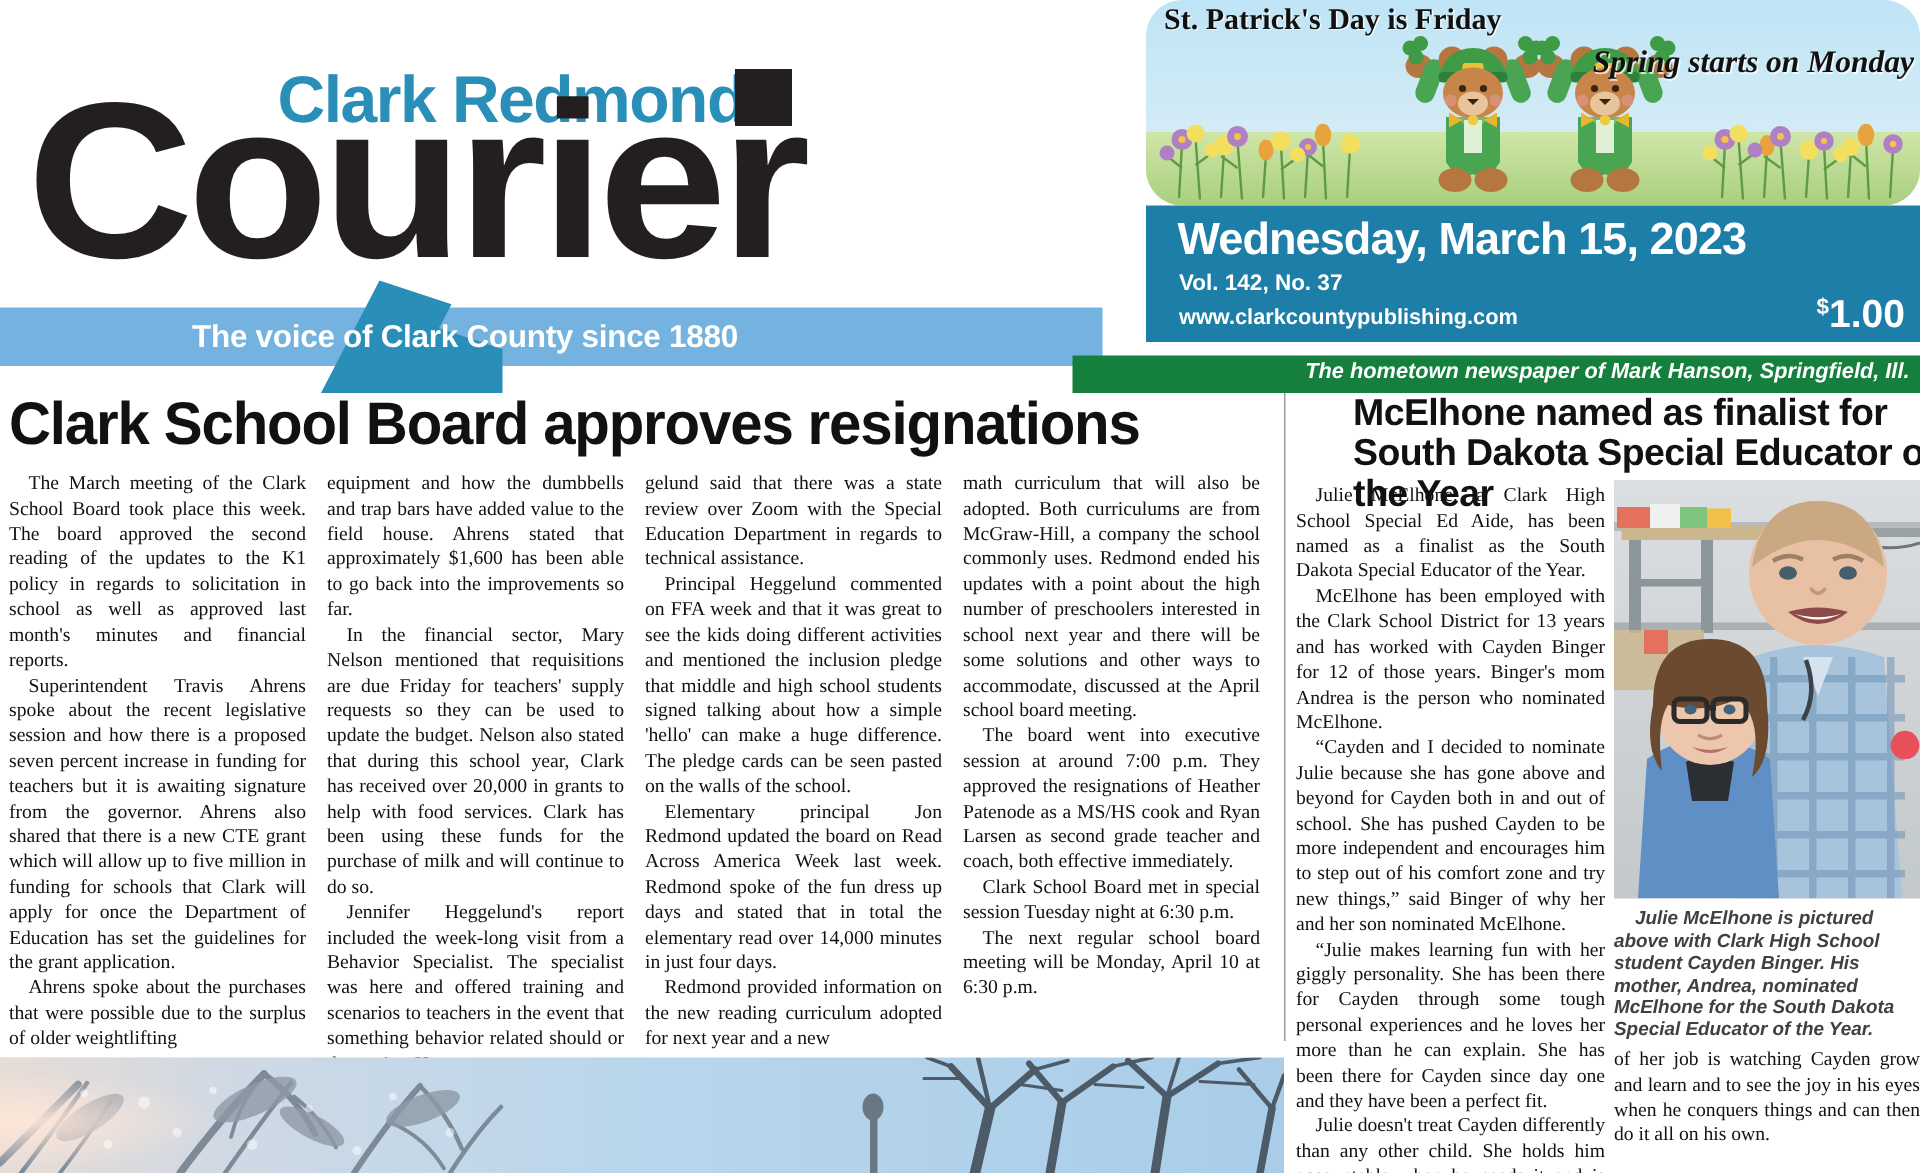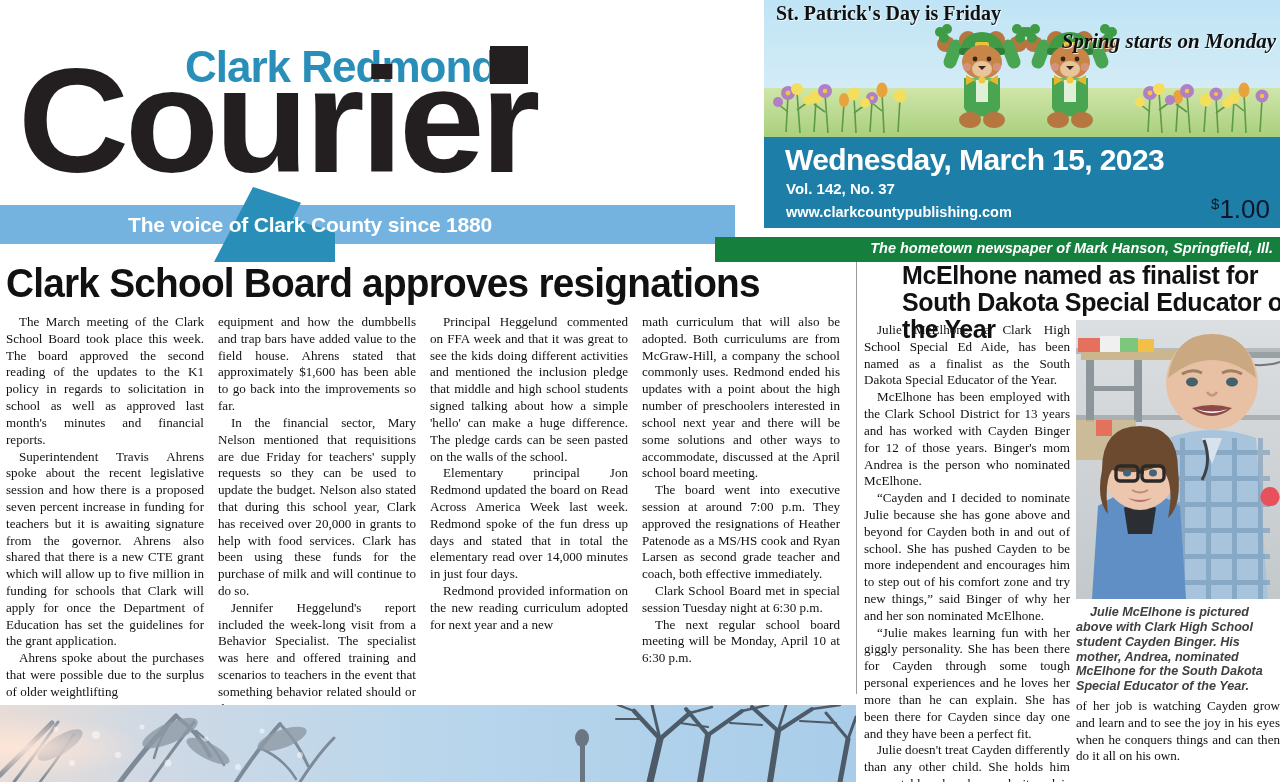--- a/index.html
+++ b/index.html
@@ -42,41 +42,42 @@
     position: absolute; left: 128px; top: 213px;
     font-size: 21px; font-weight: bold; color: #ffffff;
     white-space: nowrap; letter-spacing: -0.2px;
   }
 
   
   .flag { position: absolute; left: 764px; top: 0; width: 516px; height: 228px; }
   .flag-art {
     position: absolute; left: 0; top: 0; width: 516px; height: 137px;
     overflow: hidden;
+    border-radius: 24px;
   }
   .flag-banner {
     position: absolute; left: 0; top: 137px; width: 516px; height: 91px;
     background: #1d7ea8;
   }
   .banner-date {
     position: absolute; left: 21px; top: 6px;
     font-size: 30px; font-weight: bold; color: #ffffff; letter-spacing: -0.6px;
     white-space: nowrap;
   }
   .banner-vol {
     position: absolute; left: 22px; top: 43px;
     font-size: 15px; font-weight: bold; color: #ffffff; white-space: nowrap;
   }
   .banner-web {
     position: absolute; left: 22px; top: 67px;
     font-size: 14.5px; font-weight: bold; color: #ffffff; white-space: nowrap;
   }
   .banner-price {
     position: absolute; right: 10px; top: 57px;
-    font-size: 26px; font-weight: normal; color: #0f172a; white-space: nowrap;
+    font-size: 26px; font-weight: bold; color: #ffffff; white-space: nowrap;
   }
   .banner-price sup { font-size: 15px; vertical-align: 9px; }
   .hometown-strip {
     position: absolute; left: 715px; top: 237px; width: 565px; height: 25px;
     background: #15803d;
   }
   .hometown-text {
     position: absolute; right: 7px; top: 3px;
     font-size: 14.5px; font-style: italic; font-weight: bold; color: #ffffff;
     white-space: nowrap;
@@ -375,20 +376,21 @@
           <p>The March meeting of the Clark School Board took place this week. The board approved the second reading of the updates to the K1 policy in regards to solicitation in school as well as approved last month's minutes and financial reports.</p>
           <p>Superintendent Travis Ahrens spoke about the recent legislative session and how there is a proposed seven percent increase in funding for teachers but it is awaiting signature from the governor. Ahrens also shared that there is a new CTE grant which will allow up to five million in funding for schools that Clark will apply for once the Department of Education has set the guidelines for the grant application.</p>
           <p>Ahrens spoke about the purchases that were possible due to the surplus of older weightlifting</p>
         </div>
         <div class="lead-col bodytext">
           <p class="noindent">equipment and how the dumbbells and trap bars have added value to the field house. Ahrens stated that approximately $1,600 has been able to go back into the improvements so far.</p>
           <p>In the financial sector, Mary Nelson mentioned that requisitions are due Friday for teachers' supply requests so they can be used to update the budget. Nelson also stated that during this school year, Clark has received over 20,000 in grants to help with food services. Clark has been using these funds for the purchase of milk and will continue to do so.</p>
           <p>Jennifer Heggelund's report included the week-long visit from a Behavior Specialist. The specialist was here and offered training and scenarios to teachers in the event that something behavior related should or does arise. Heg-</p>
         </div>
         <div class="lead-col bodytext">
+          <p class="noindent">gelund said that there was a state review over Zoom with the Special Education Department in regards to technical assistance.</p>
           <p>Principal Heggelund commented on FFA week and that it was great to see the kids doing different activities and mentioned the inclusion pledge that middle and high school students signed talking about how a simple 'hello' can make a huge difference. The pledge cards can be seen pasted on the walls of the school.</p>
           <p>Elementary principal Jon Redmond updated the board on Read Across America Week last week. Redmond spoke of the fun dress up days and stated that in total the elementary read over 14,000 minutes in just four days.</p>
           <p>Redmond provided information on the new reading curriculum adopted for next year and a new</p>
         </div>
         <div class="lead-col bodytext">
           <p class="noindent">math curriculum that will also be adopted. Both curriculums are from McGraw-Hill, a company the school commonly uses. Redmond ended his updates with a point about the high number of preschoolers interested in school next year and there will be some solutions and other ways to accommodate, discussed at the April school board meeting.</p>
           <p>The board went into executive session at around 7:00 p.m. They approved the resignations of Heather Patenode as a MS/HS cook and Ryan Larsen as second grade teacher and coach, both effective immediately.</p>
           <p>Clark School Board met in special session Tuesday night at 6:30 p.m.</p>
           <p>The next regular school board meeting will be Monday, April 10 at 6:30 p.m.</p>
         </div>

